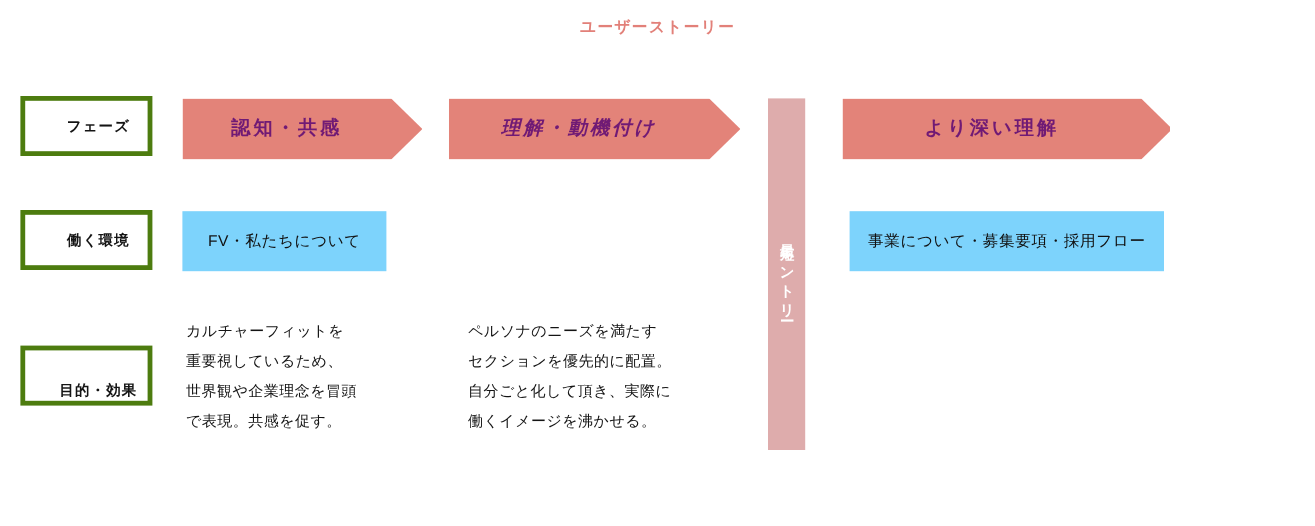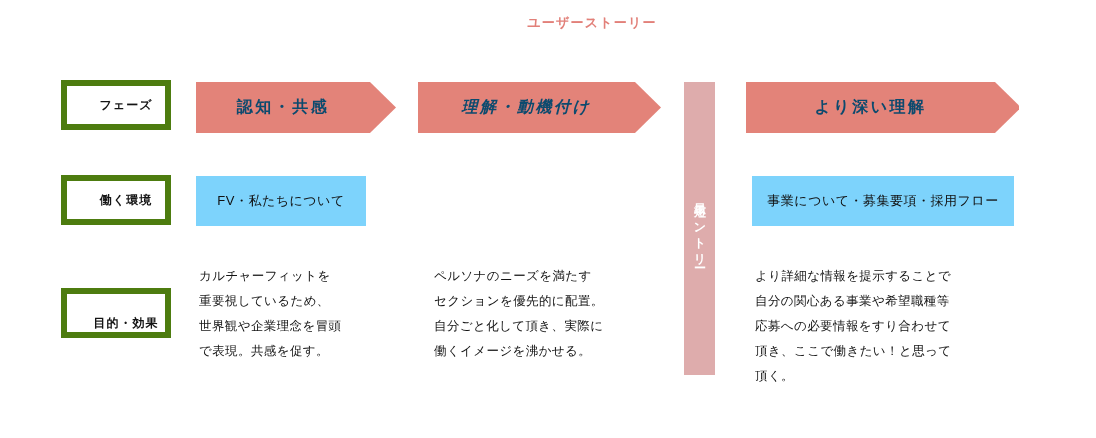--- a/index.html
+++ b/index.html
@@ -11,21 +11,20 @@
   body {
     font-family: "Liberation Sans", "DejaVu Sans", sans-serif;
     color: #1a1a1a;
   }
   #canvas {
     position: relative;
     width: 975px;
     height: 438px;
     background: #ffffff;
     overflow: hidden;
-    margin-left: 44px;
   }
 
   
   .chart-title {
     position: absolute;
     left: 0;
     top: 14px;
     width: 1096px;
     text-align: center;
     font-size: 13px;
@@ -34,21 +33,21 @@
     color: #E28079;
   }
 
   
   .row-label {
     position: absolute;
     left: 17px;
     width: 110px;
     height: 50px;
     box-sizing: border-box;
-    border: 6px solid #4d7c0f;
+    border: 4px solid #4d7c0f;
     background: #ffffff;
     display: flex;
     align-items: center;
     justify-content: center;
     font-size: 12px;
     font-weight: bold;
     letter-spacing: 1px;
     color: #141414;
     padding-left: 20px;
   }
@@ -58,21 +57,21 @@
 
   
   .phase-arrow {
     position: absolute;
     top: 82px;
     height: 51px;
     background: #E38379;
     display: flex;
     align-items: center;
     justify-content: center;
-    color: #0c4a6e;
+    color: #701a75;
     font-size: 16px;
     font-weight: bold;
     letter-spacing: 2.5px;
     box-sizing: border-box;
     padding-right: 26px;
   }
   .phase-arrow.p1 {
     left: 152px;
     width: 200px;
     clip-path: polygon(0 0, calc(100% - 26px) 0, 100% 50%, calc(100% - 26px) 100%, 0 100%);
@@ -192,19 +191,14 @@
   </div>
 
   <div class="desc d1">カルチャーフィットを
 重要視しているため、
 世界観や企業理念を冒頭
 で表現。共感を促す。</div>
   <div class="desc d2">ペルソナのニーズを満たす
 セクションを優先的に配置。
 自分ごと化して頂き、実際に
 働くイメージを沸かせる。</div>
-  <div class="desc d3">より詳細な情報を提示することで
-自分の関心ある事業や希望職種等
-応募への必要情報をすり合わせて
-頂き、ここで働きたい！と思って
-頂く。</div>
 
 </div>
 
 </body></html>

